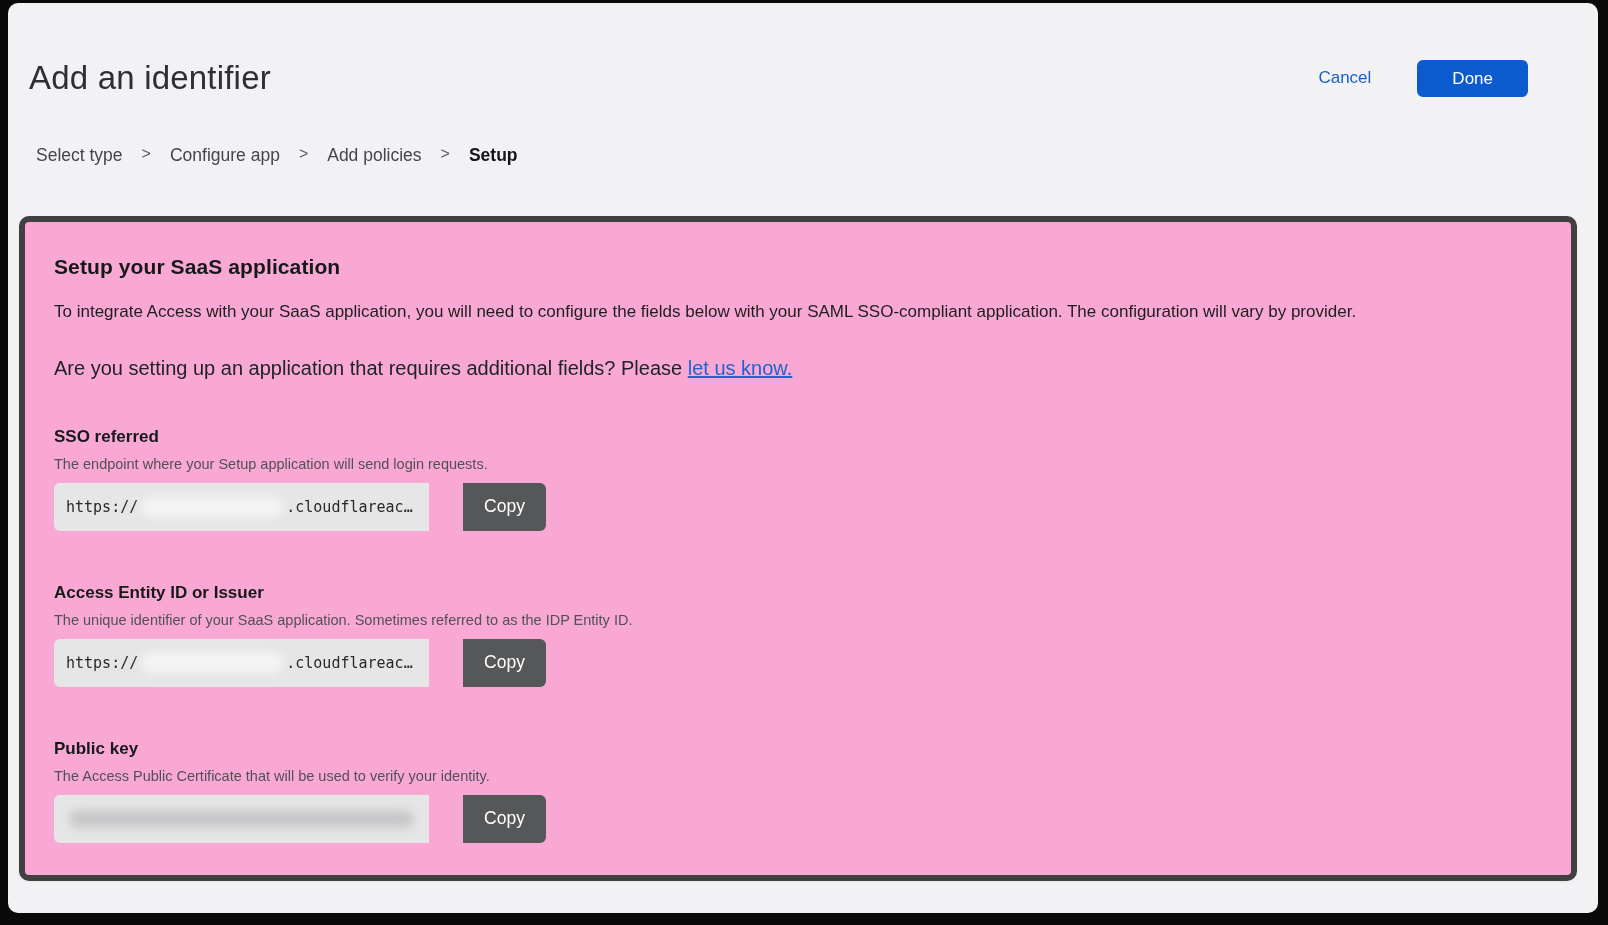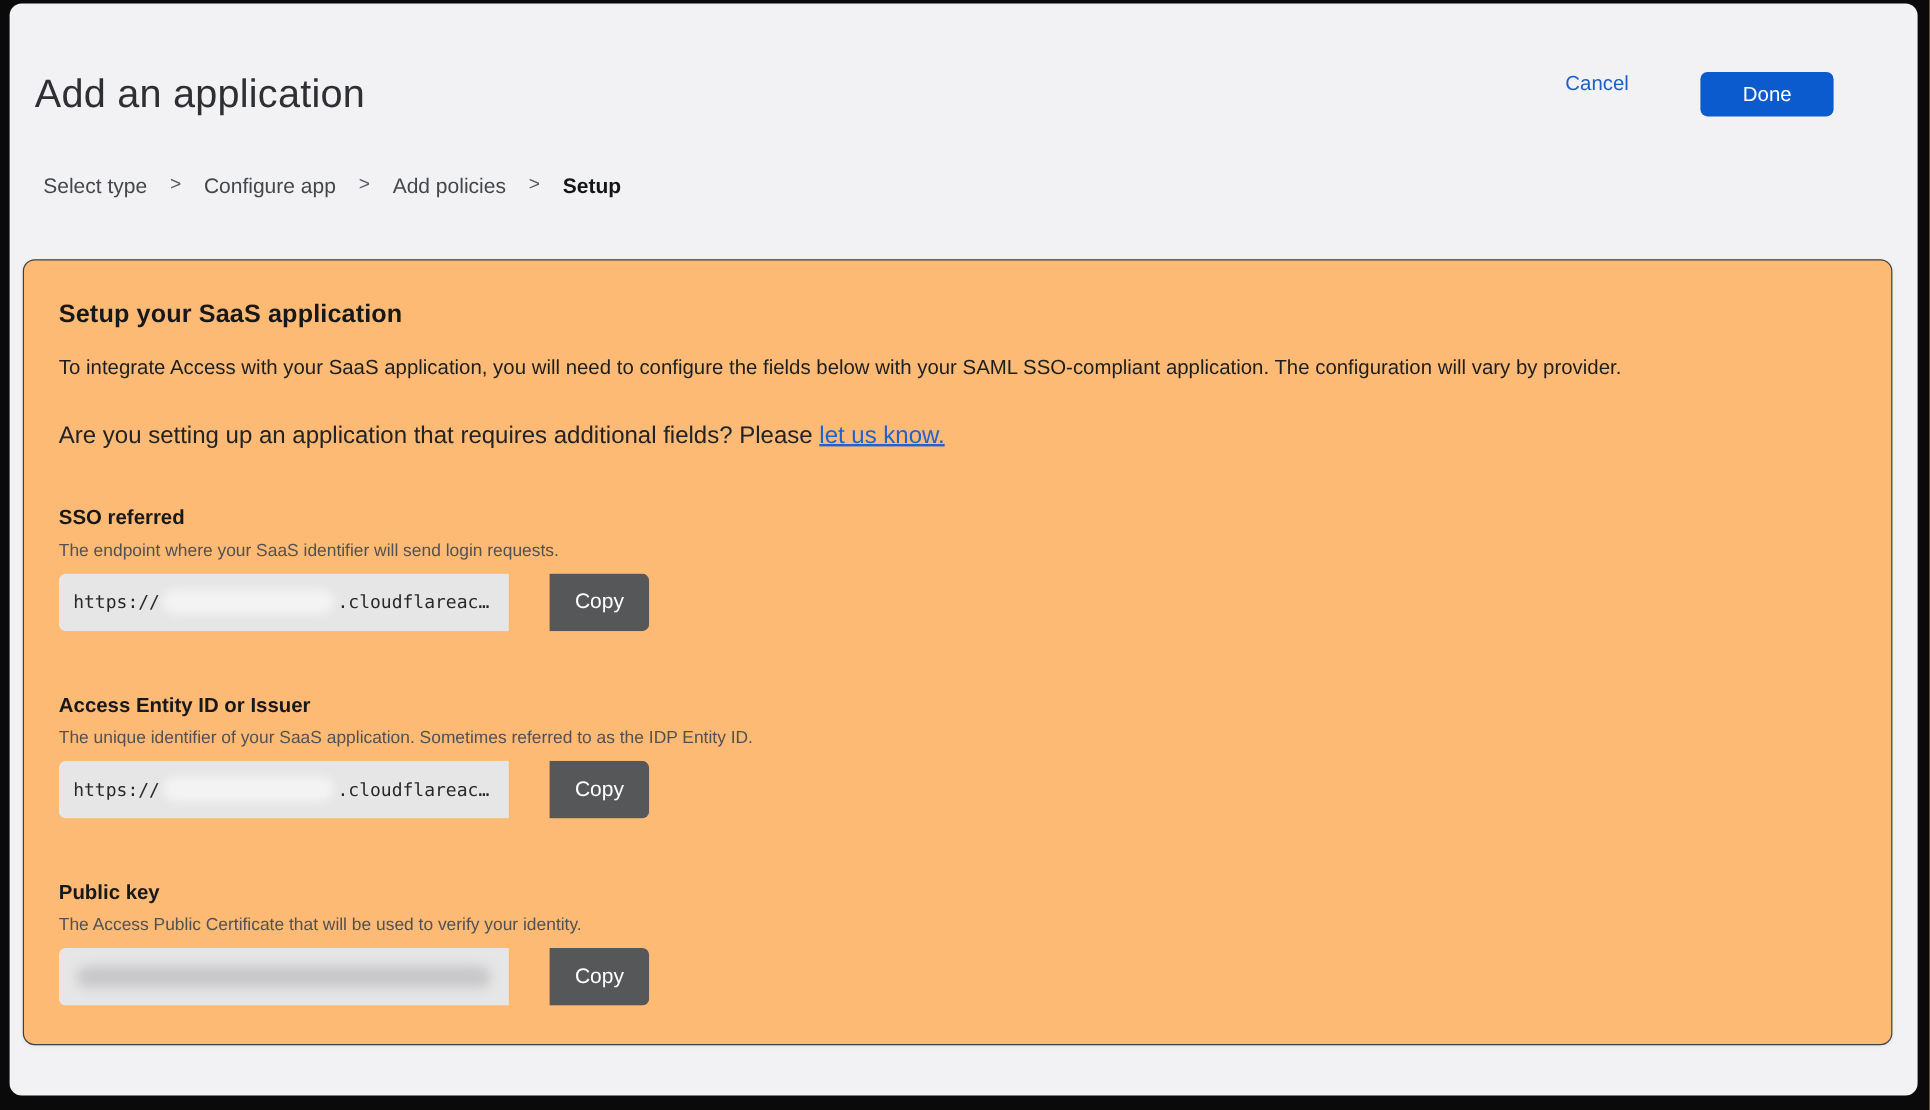--- a/index.html
+++ b/index.html
@@ -26,22 +26,22 @@
     padding: 56px 70px 0 21px;
   }
   .page-title {
     font-size: 33px;
     font-weight: 400;
     color: #2e2f33;
     letter-spacing: 0.2px;
   }
   .header-actions {
     display: flex;
-    align-items: flex-start;
-    gap: 60px;
+    align-items: center;
+    gap: 46px;
   }
   .cancel-link {
     font-size: 17px;
     color: #1a5fcb;
     background: none;
     border: none;
     cursor: pointer;
     font-family: inherit;
   }
   .done-button {
@@ -63,22 +63,22 @@
     gap: 19px;
     padding: 48px 0 0 28px;
     font-size: 17.5px;
   }
   .step { color: #43464b; cursor: pointer; }
   .step-sep { color: #55585d; font-size: 16px; }
   .step.active { color: #141519; font-weight: 700; cursor: default; }
   
   .card {
     margin: 50px 21px 0 11px;
-    background: #fdba74;
-    border: 1px solid #404040;
+    background: #f9a8d4;
+    border: 6px solid #404040;
     border-radius: 10px;
     box-shadow: 0 1px 3px rgba(0,0,0,0.05);
     padding: 33px 30px 32px 29px;
     min-height: 630px;
   }
   .card-title {
     font-size: 21px;
     font-weight: 700;
     color: #17181a;
     letter-spacing: 0.1px;
@@ -158,21 +158,21 @@
     background: #c7c7c9;
     filter: blur(5px);
   }
 </style>
 </head>
 <body>
 
 <div class="screen">
 
   <div class="header">
-    <h1 class="page-title">Add an application</h1>
+    <h1 class="page-title">Add an identifier</h1>
     <div class="header-actions">
       <button class="cancel-link">Cancel</button>
       <button class="done-button">Done</button>
     </div>
   </div>
 
   <div class="steps">
     <span class="step">Select type</span>
     <span class="step-sep">&gt;</span>
     <span class="step">Configure app</span>
@@ -182,21 +182,21 @@
     <span class="step active">Setup</span>
   </div>
 
   <div class="card">
     <h2 class="card-title">Setup your SaaS application</h2>
     <p class="card-intro">To integrate Access with your SaaS application, you will need to configure the fields below with your SAML SSO-compliant application. The configuration will vary by provider.</p>
     <p class="card-note"><span>Are you setting up an application that requires additional fields? Please </span><a class="note-link">let us know.</a></p>
 
     <div class="field-section first">
       <div class="field-label">SSO referred</div>
-      <div class="field-desc">The endpoint where your SaaS identifier will send login requests.</div>
+      <div class="field-desc">The endpoint where your Setup application will send login requests.</div>
       <div class="copy-row">
         <div class="copy-value">
             <span>https://</span>
             <span class="redact-pill"></span>
             <span>.cloudflareac…</span>
           </div>
         <button class="copy-button">Copy</button>
       </div>
     </div>
 

